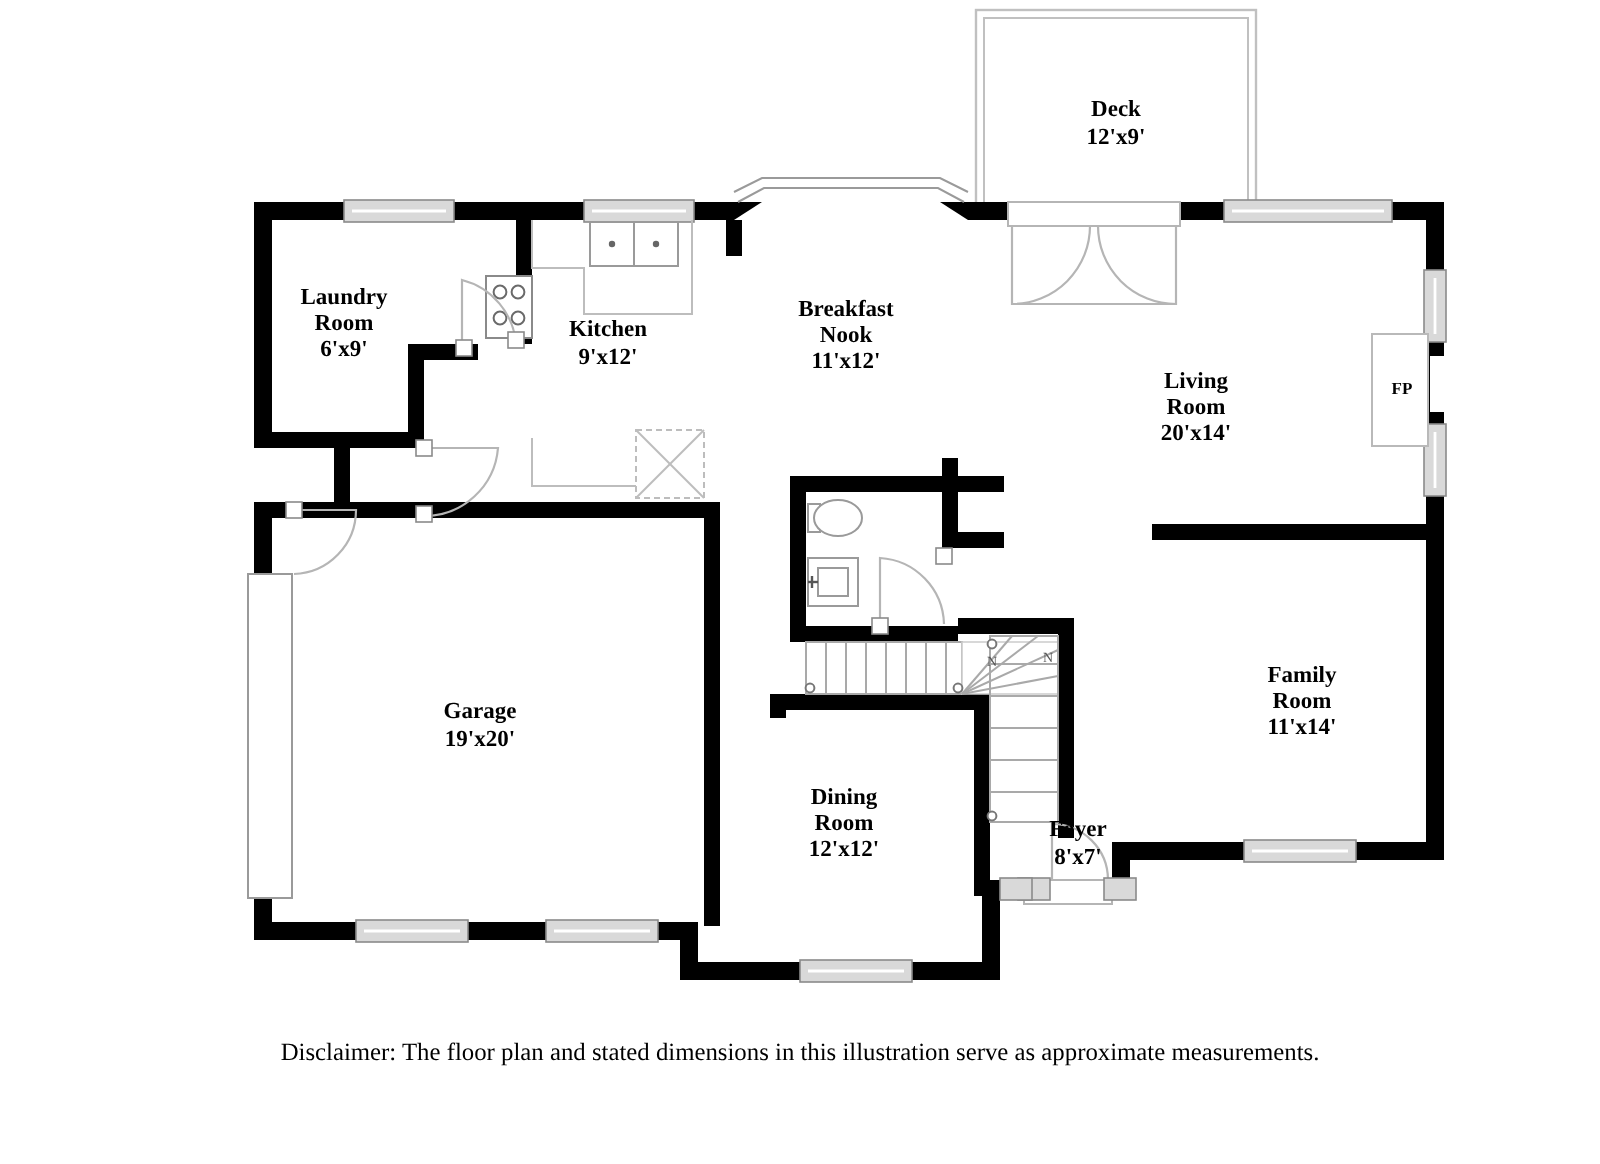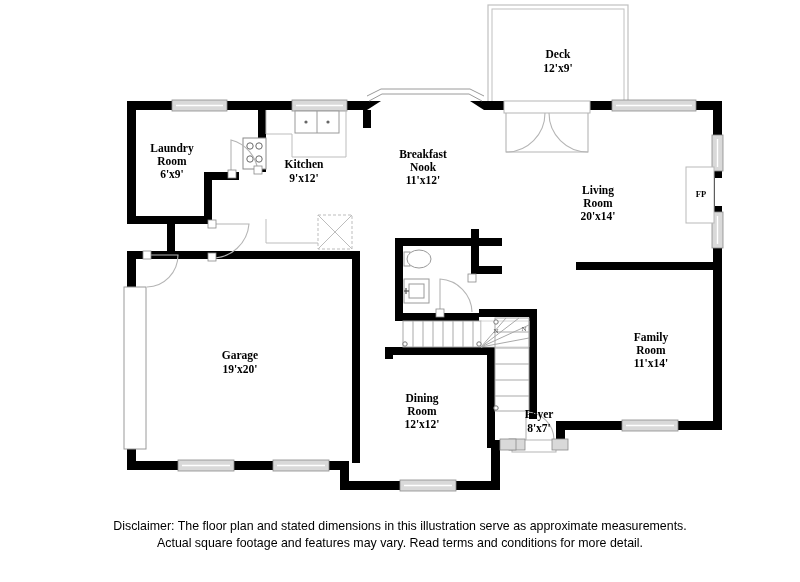--- a/index.html
+++ b/index.html
@@ -53,21 +53,21 @@
     fill: #555555;
     text-anchor: middle;
     font-size: 7px;
   }
   .disclaimer {
     position: absolute;
     left: 0;
     top: 518px;
     width: 800px;
     text-align: center;
-    font-family: Liberation Sans, sans-serif;
+    font-family: Liberation Serif, serif;
     font-size: 12.4px;
     line-height: 17px;
     color: #000000;
   }
   .disclaimer div { white-space: nowrap; }
 </style>
 </head>
 <body>
 
 <div id="plan-wrap">
@@ -384,15 +384,14 @@
         <text class="room-label" x="539" y="418">Foyer</text>
         <text class="room-dim" x="539" y="432">8'x7'</text>
       </g>
 
     </g>
 
   </svg>
 
   <div class="disclaimer">
     <div>Disclaimer: The floor plan and stated dimensions in this illustration serve as approximate measurements.</div>
-    <div>Actual square footage and features may vary. Read terms and conditions for more detail.</div>
   </div>
 </div>
 
 </body></html>

